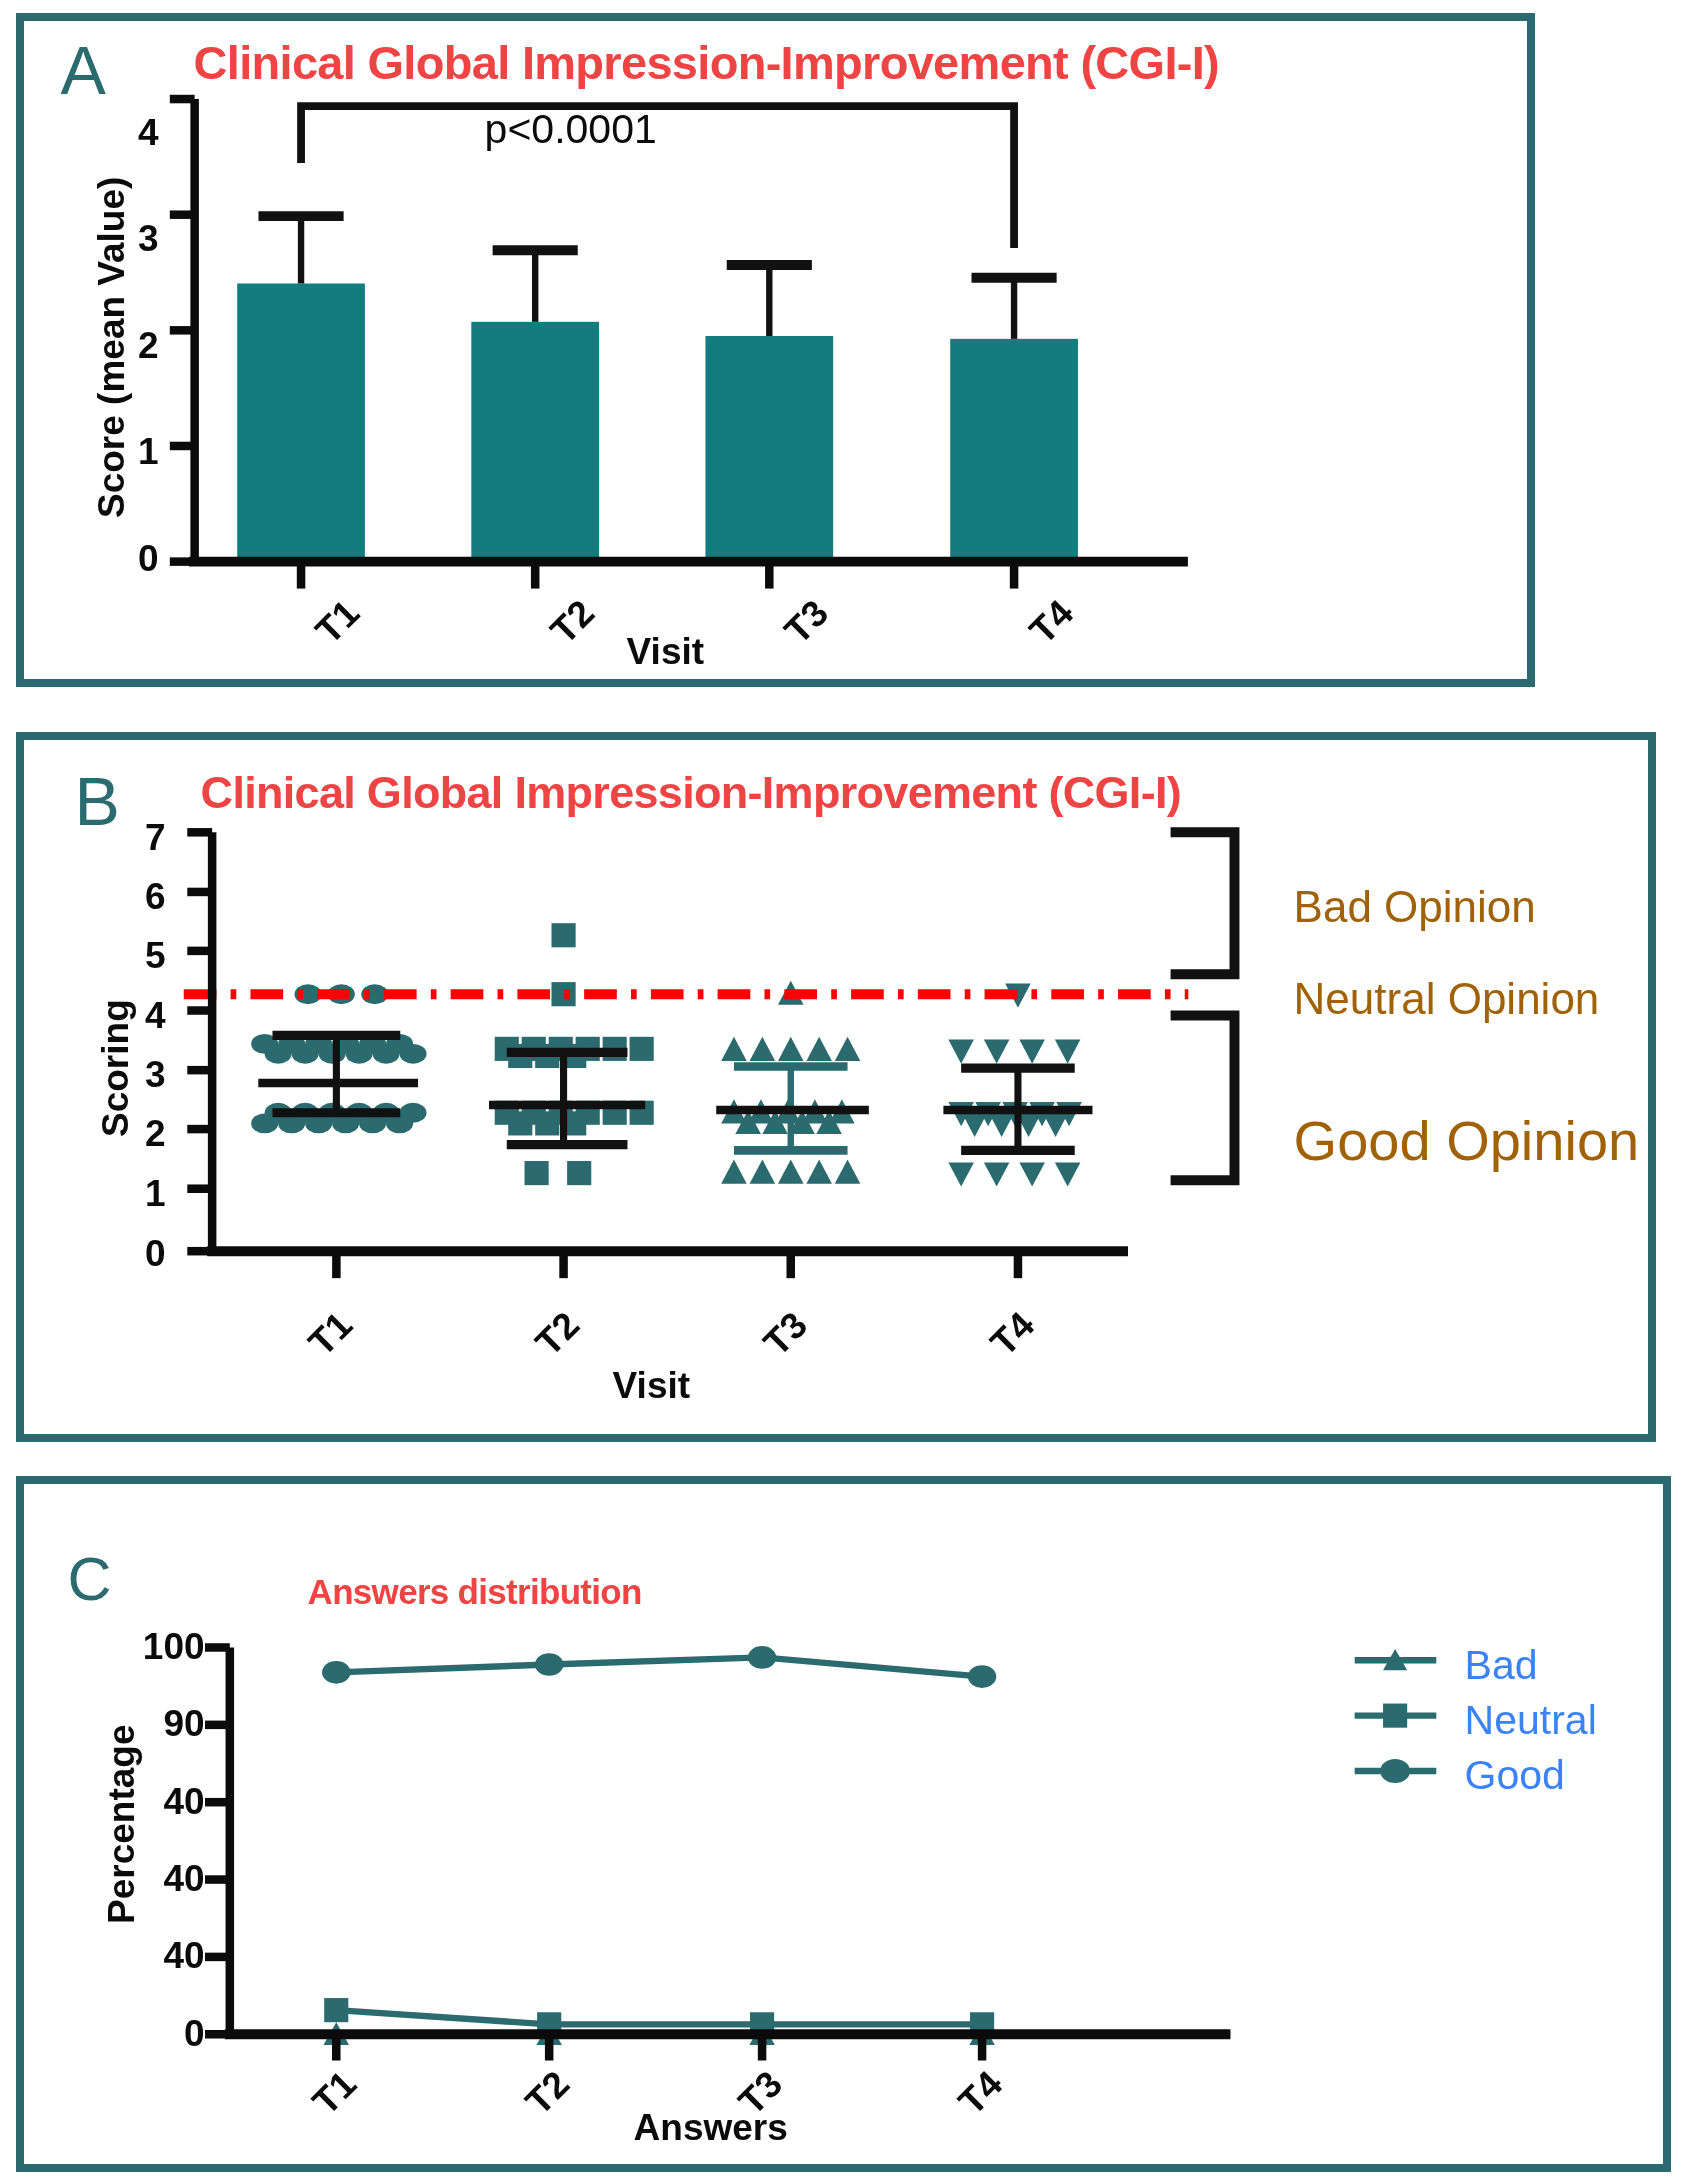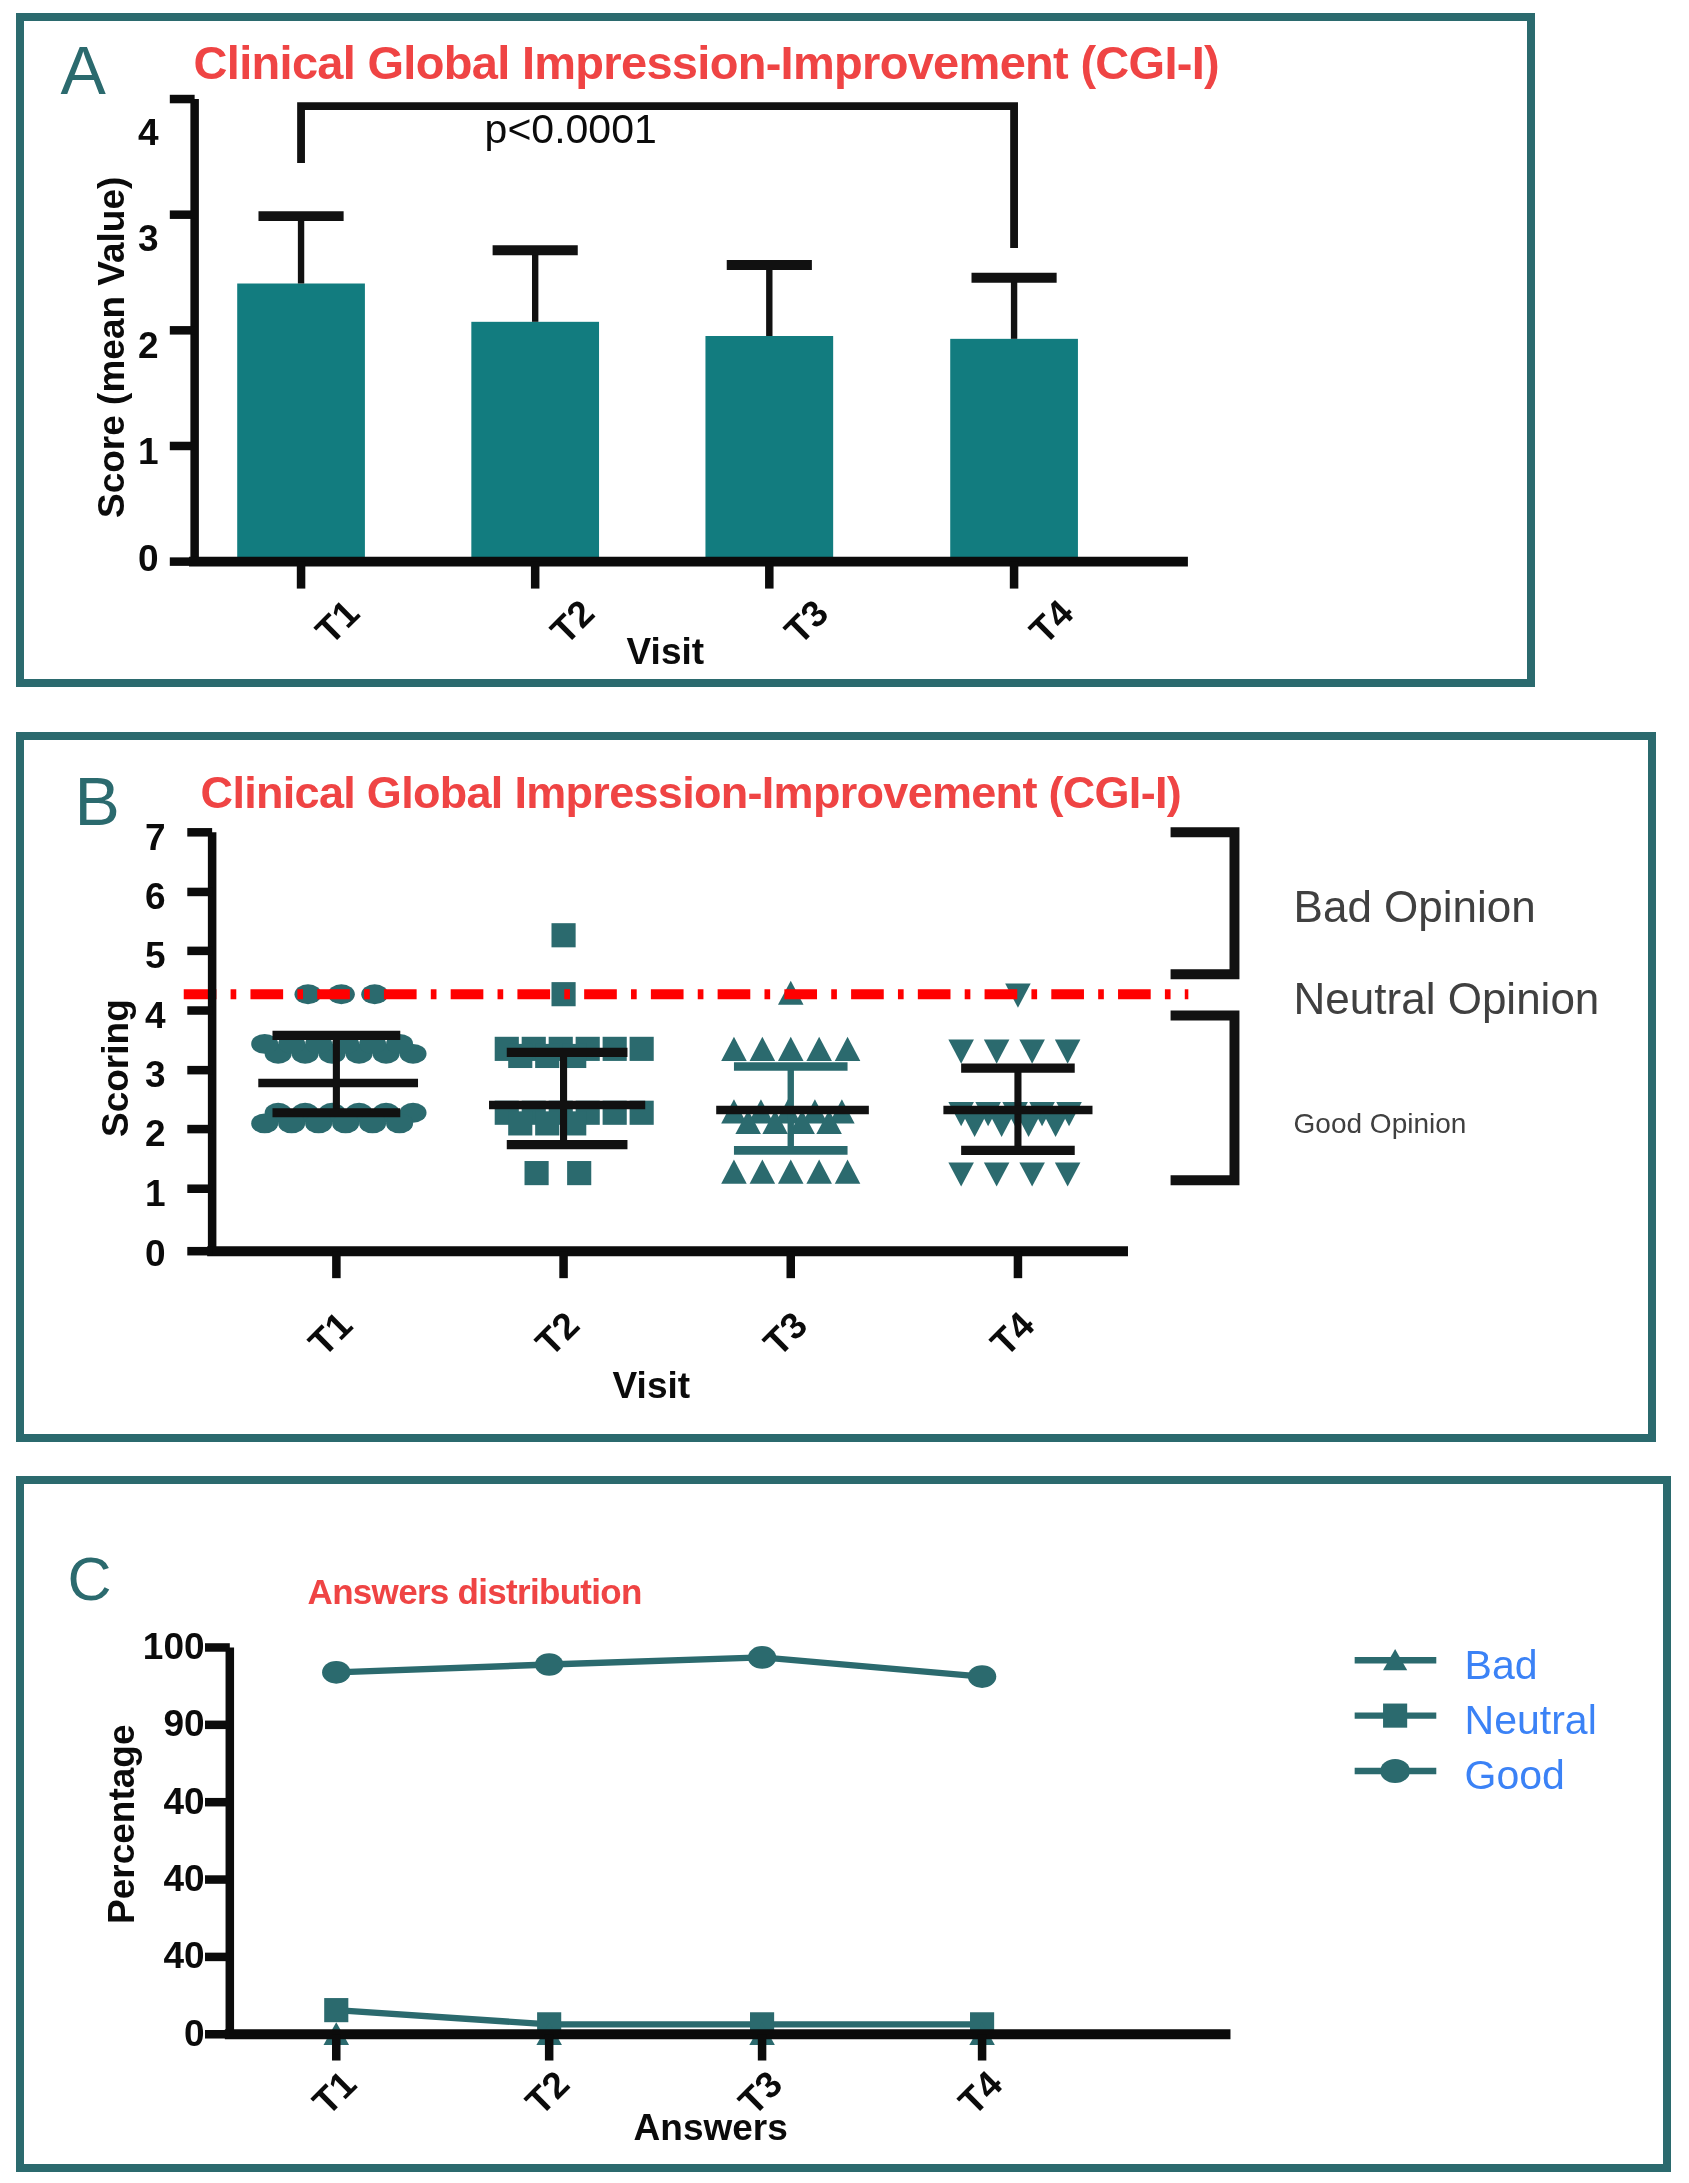--- a/index.html
+++ b/index.html
@@ -65,21 +65,21 @@
     font-weight:bold;
     color:#0b0b0b;
     font-family:"Liberation Sans", sans-serif;
     transform-origin:50% 50%;
     transform:rotate(-45deg);
     white-space:nowrap;
   }
 
   .opinion-label{
     position:absolute;
-    color:#404040;
+    color:#a16207;
     font-family:"Liberation Sans", sans-serif;
     font-weight:400;
     white-space:nowrap;
   }
   .legend-label{
     position:absolute;
     color:#3b82f6;
     font-family:"Liberation Sans", sans-serif;
     font-weight:400;
     white-space:nowrap;
@@ -182,21 +182,21 @@
     <div class="tick-label" style="left:92px;top:433px;width:50px;font-size:37px;">1</div>
     <div class="tick-label" style="left:92px;top:493px;width:50px;font-size:37px;">0</div>
 
     <div class="xtick-label" style="left:280px;top:561px;width:78px;font-size:37px;">T1</div>
     <div class="xtick-label" style="left:507px;top:561px;width:78px;font-size:37px;">T2</div>
     <div class="xtick-label" style="left:735px;top:561px;width:78px;font-size:37px;">T3</div>
     <div class="xtick-label" style="left:962px;top:561px;width:78px;font-size:37px;">T4</div>
 
     <div class="opinion-label" style="left:1270px;top:142px;font-size:44px;">Bad Opinion</div>
     <div class="opinion-label" style="left:1270px;top:234px;font-size:44px;">Neutral Opinion</div>
-    <div class="opinion-label" style="left:1270px;top:368px;font-size:28px;">Good Opinion</div>
+    <div class="opinion-label" style="left:1270px;top:368px;font-size:56px;">Good Opinion</div>
 
     <svg width="1640" height="710" viewBox="0 0 2310 1000">
       <defs>
 
         <g id="mk-circle">
             <ellipse cx="0" cy="0" rx="19" ry="14" fill="#2b6a6e"></ellipse>
           </g>
         <g id="mk-square">
             <rect x="-17" y="-17" width="34" height="34" fill="#2b6a6e"></rect>
           </g>

